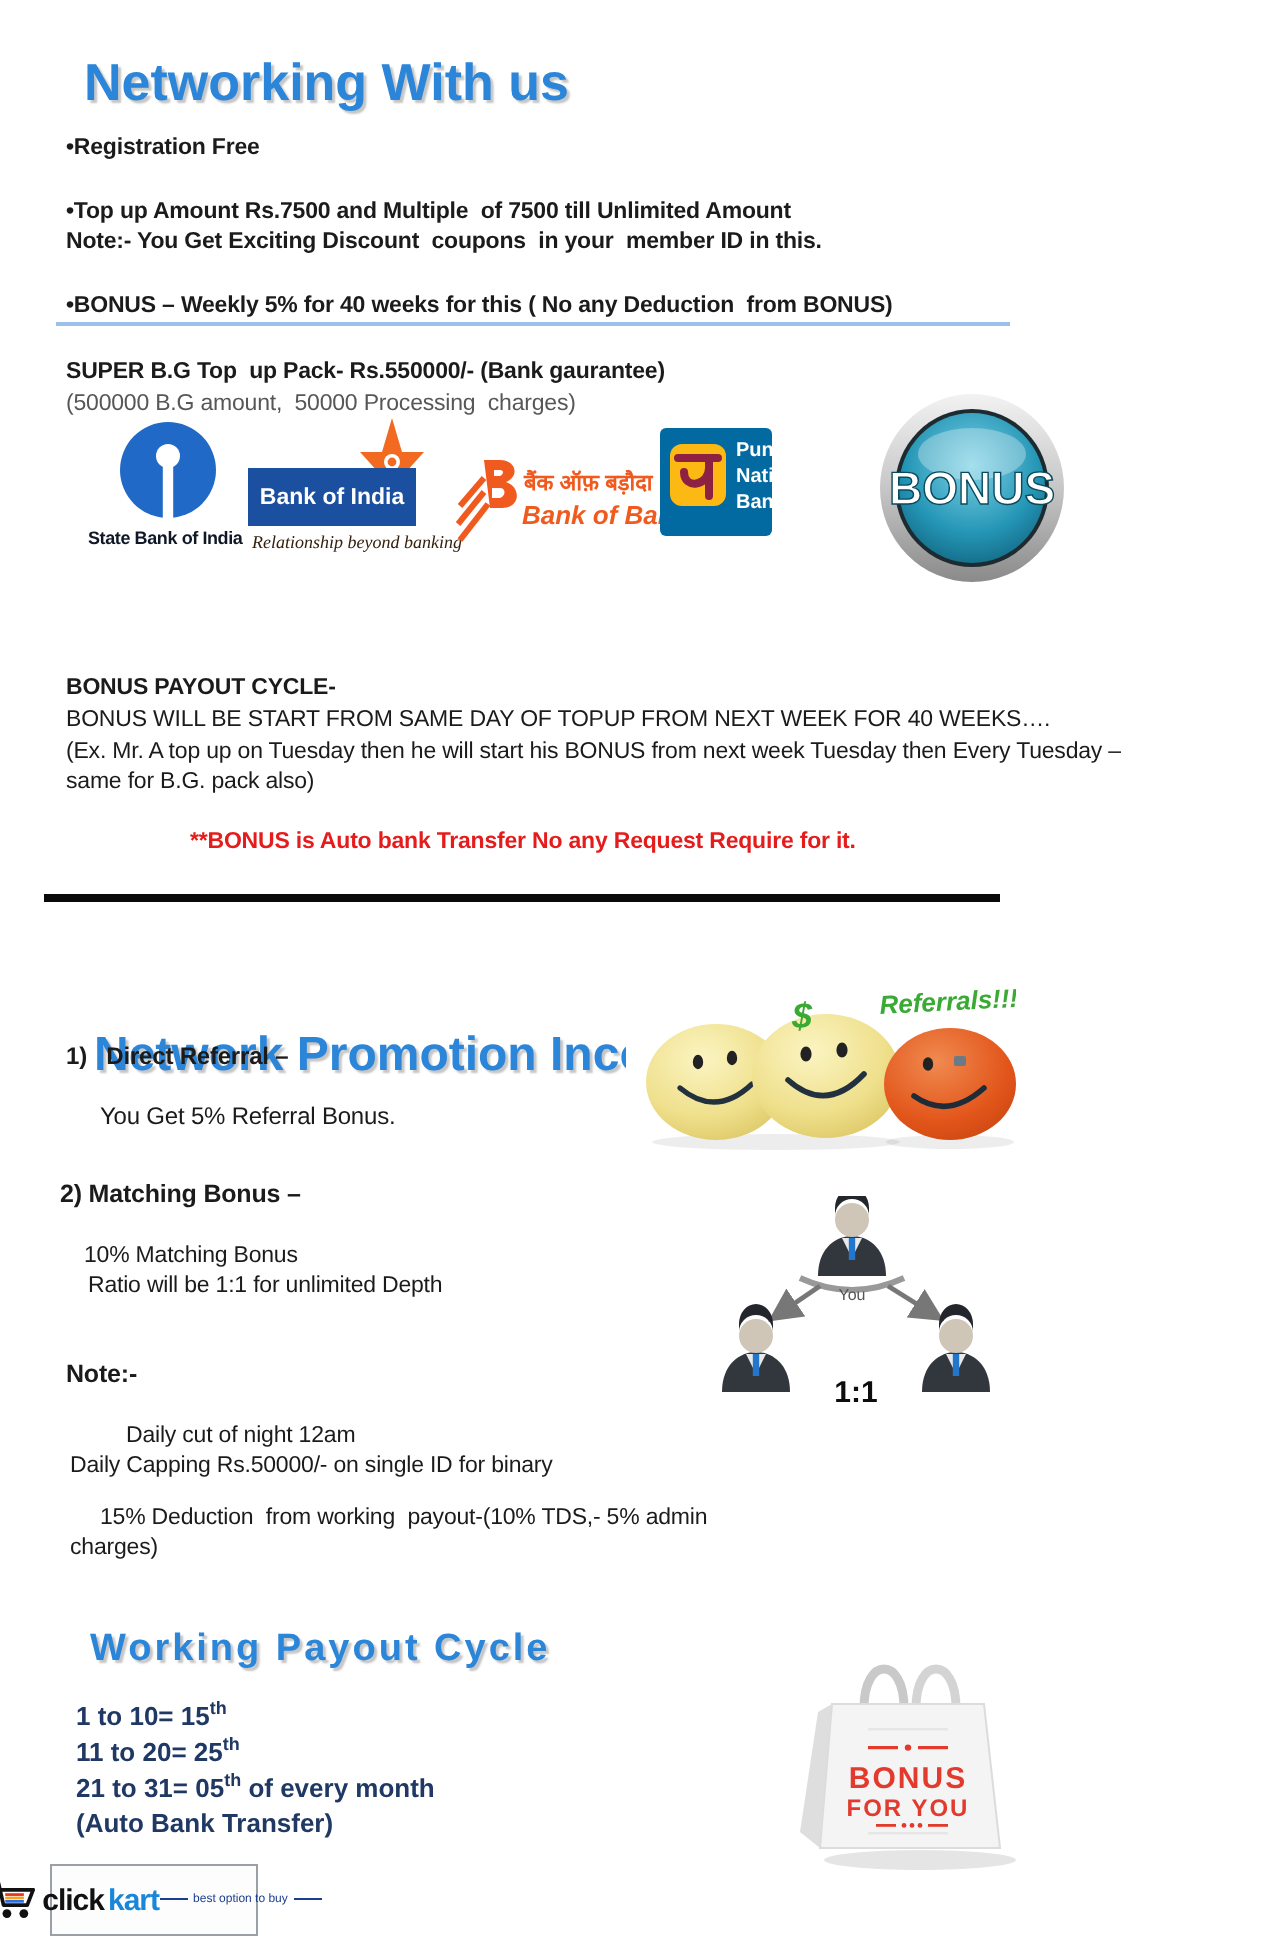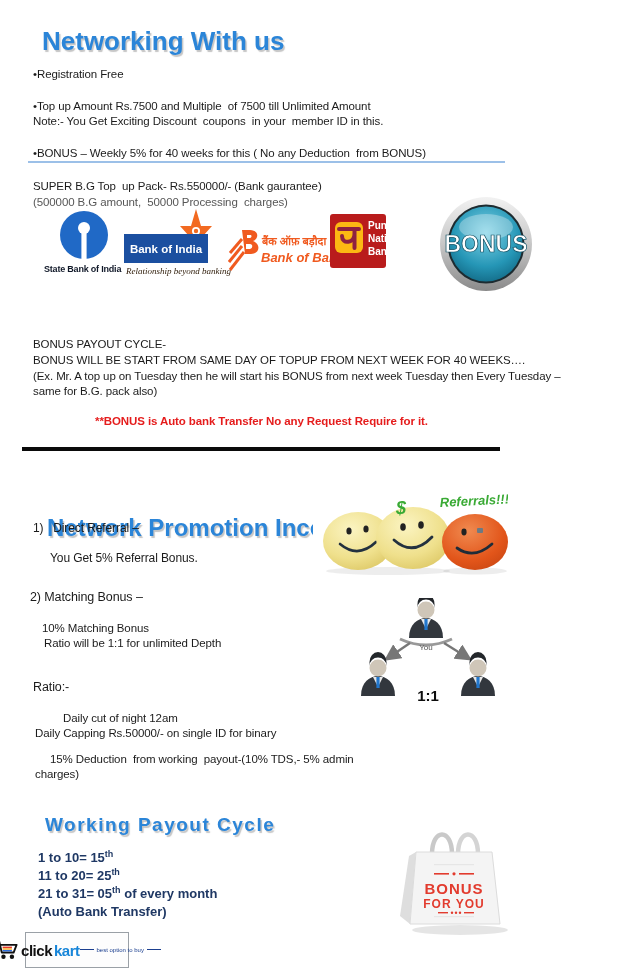--- a/index.html
+++ b/index.html
@@ -1,34 +1,34 @@
 <!DOCTYPE html>
 <html><head>
 <meta charset="utf-8">
 <style>
   html,body{margin:0;padding:0;background:#fff;}
   #page{position:relative;width:637px;height:976px;background:#ffffff;overflow:hidden;
         font-family:"Liberation Sans","DejaVu Sans",sans-serif;color:#1a1a1a;}
   .abs{position:absolute;}
   .line{font-size:11.5px;line-height:14px;white-space:pre;color:#1b1b1b;letter-spacing:-0.1px;}
-  .b{font-weight:normal;}
+  .b{font-weight:bold;}
   .gray{color:#575757;}
   .h1{font-weight:bold;color:#2b85d8;text-shadow:1.5px 1.5px 1px rgba(150,150,150,0.55);}
   .red{color:#e51c1c;font-weight:bold;}
   .navy{color:#1f3864;font-weight:bold;font-size:13px;line-height:18px;white-space:pre;}
   .navy sup{font-size:9px;}
   .rule-blue{height:2px;background:#9cc0e8;}
   .rule-black{height:3.5px;background:#0a0a0a;}
   .sbi-label{font-size:9px;font-weight:bold;color:#101828;letter-spacing:-0.2px;white-space:pre;}
   .boi-rect{width:84px;height:29px;background:#1b4fa0;display:flex;align-items:center;justify-content:center;}
   .boi-name{color:#fff;font-weight:bold;font-size:11.5px;white-space:pre;}
   .boi-tag{font-family:"Liberation Serif","DejaVu Serif",serif;font-style:italic;font-size:9px;color:#33210e;white-space:pre;}
   .bob-hindi{color:#f05a1f;font-weight:bold;font-size:11px;white-space:pre;}
   .bob-name{color:#f05a1f;font-weight:bold;font-style:italic;font-size:13px;white-space:pre;}
-  .pnb-box{width:56px;height:54px;background:#b91c1c;border-radius:3px;}
+  .pnb-box{width:56px;height:54px;background:#0369a1;border-radius:3px;}
   .pnb-yellow{position:absolute;left:5px;top:8px;width:28px;height:31px;background:#fcb813;border-radius:6px;}
   .pnb-text{position:absolute;left:38px;top:5px;color:#fff;font-weight:bold;font-size:10px;line-height:13px;white-space:pre;}
   .eggs-box{background:#fff;}
   .logo-box{width:104px;height:36px;border:1px solid #9aa0a6;background:#fdfdfd;box-sizing:border-box;
             display:flex;flex-direction:row;align-items:center;justify-content:center;}
   .logo-row{display:flex;align-items:center;gap:2px;}
   .logo-click{font-weight:bold;font-size:15px;color:#111;letter-spacing:-0.5px;}
   .logo-kart{font-weight:bold;font-size:15px;color:#1886d9;letter-spacing:-0.5px;}
   .logo-tag{font-size:6px;color:#1b3f8f;white-space:pre;display:flex;align-items:center;gap:3px;margin-top:-1px;}
   .logo-tag::before,.logo-tag::after{content:"";display:inline-block;width:14px;height:1px;background:#1b3f8f;}
@@ -185,21 +185,21 @@
       <path d="M44,41 Q70,53 96,41" stroke="#999" stroke-width="3" fill="none"></path>
       <text x="70" y="52" text-anchor="middle" font-family="Liberation Sans, sans-serif" font-size="8" fill="#555">You</text>
       <line x1="54" y1="45" x2="32" y2="60" stroke="#777" stroke-width="2.4" marker-end="url(#ah)"></line>
       <line x1="88" y1="45" x2="112" y2="60" stroke="#777" stroke-width="2.4" marker-end="url(#ah)"></line>
       <use href="#av" x="22" y="74"></use>
       <use href="#av" x="122" y="74"></use>
       <text x="72" y="103" text-anchor="middle" font-family="Liberation Sans, sans-serif" font-size="15" font-weight="bold" fill="#0d0d0d">1:1</text>
     </svg>
   </div>
 
-  <div class="abs line b" style="left:33px;top:680px;font-size:12.5px;">Ratio:-</div>
+  <div class="abs line b" style="left:33px;top:680px;font-size:12.5px;">Note:-</div>
   <div class="abs line" style="left:35px;top:711px;padding-left:28px;">Daily cut of night 12am</div>
   <div class="abs line" style="left:35px;top:726px;">Daily Capping Rs.50000/- on single ID for binary</div>
   <div class="abs line" style="left:50px;top:752px;">15% Deduction  from working  payout-(10% TDS,- 5% admin</div>
   <div class="abs line" style="left:35px;top:767px;">charges)</div>
 
   <div class="abs h1" style="left:45px;top:814px;font-size:19px;letter-spacing:1.5px;">Working Payout Cycle</div>
 
   <div class="abs navy" style="left:38px;top:845px;"><span>1 to 10= 15</span><sup>th</sup><span></span></div>
   <div class="abs navy" style="left:38px;top:863px;"><span>11 to 20= 25</span><sup>th</sup><span></span></div>
   <div class="abs navy" style="left:38px;top:881px;"><span>21 to 31= 05</span><sup>th</sup><span> of every month</span></div>

